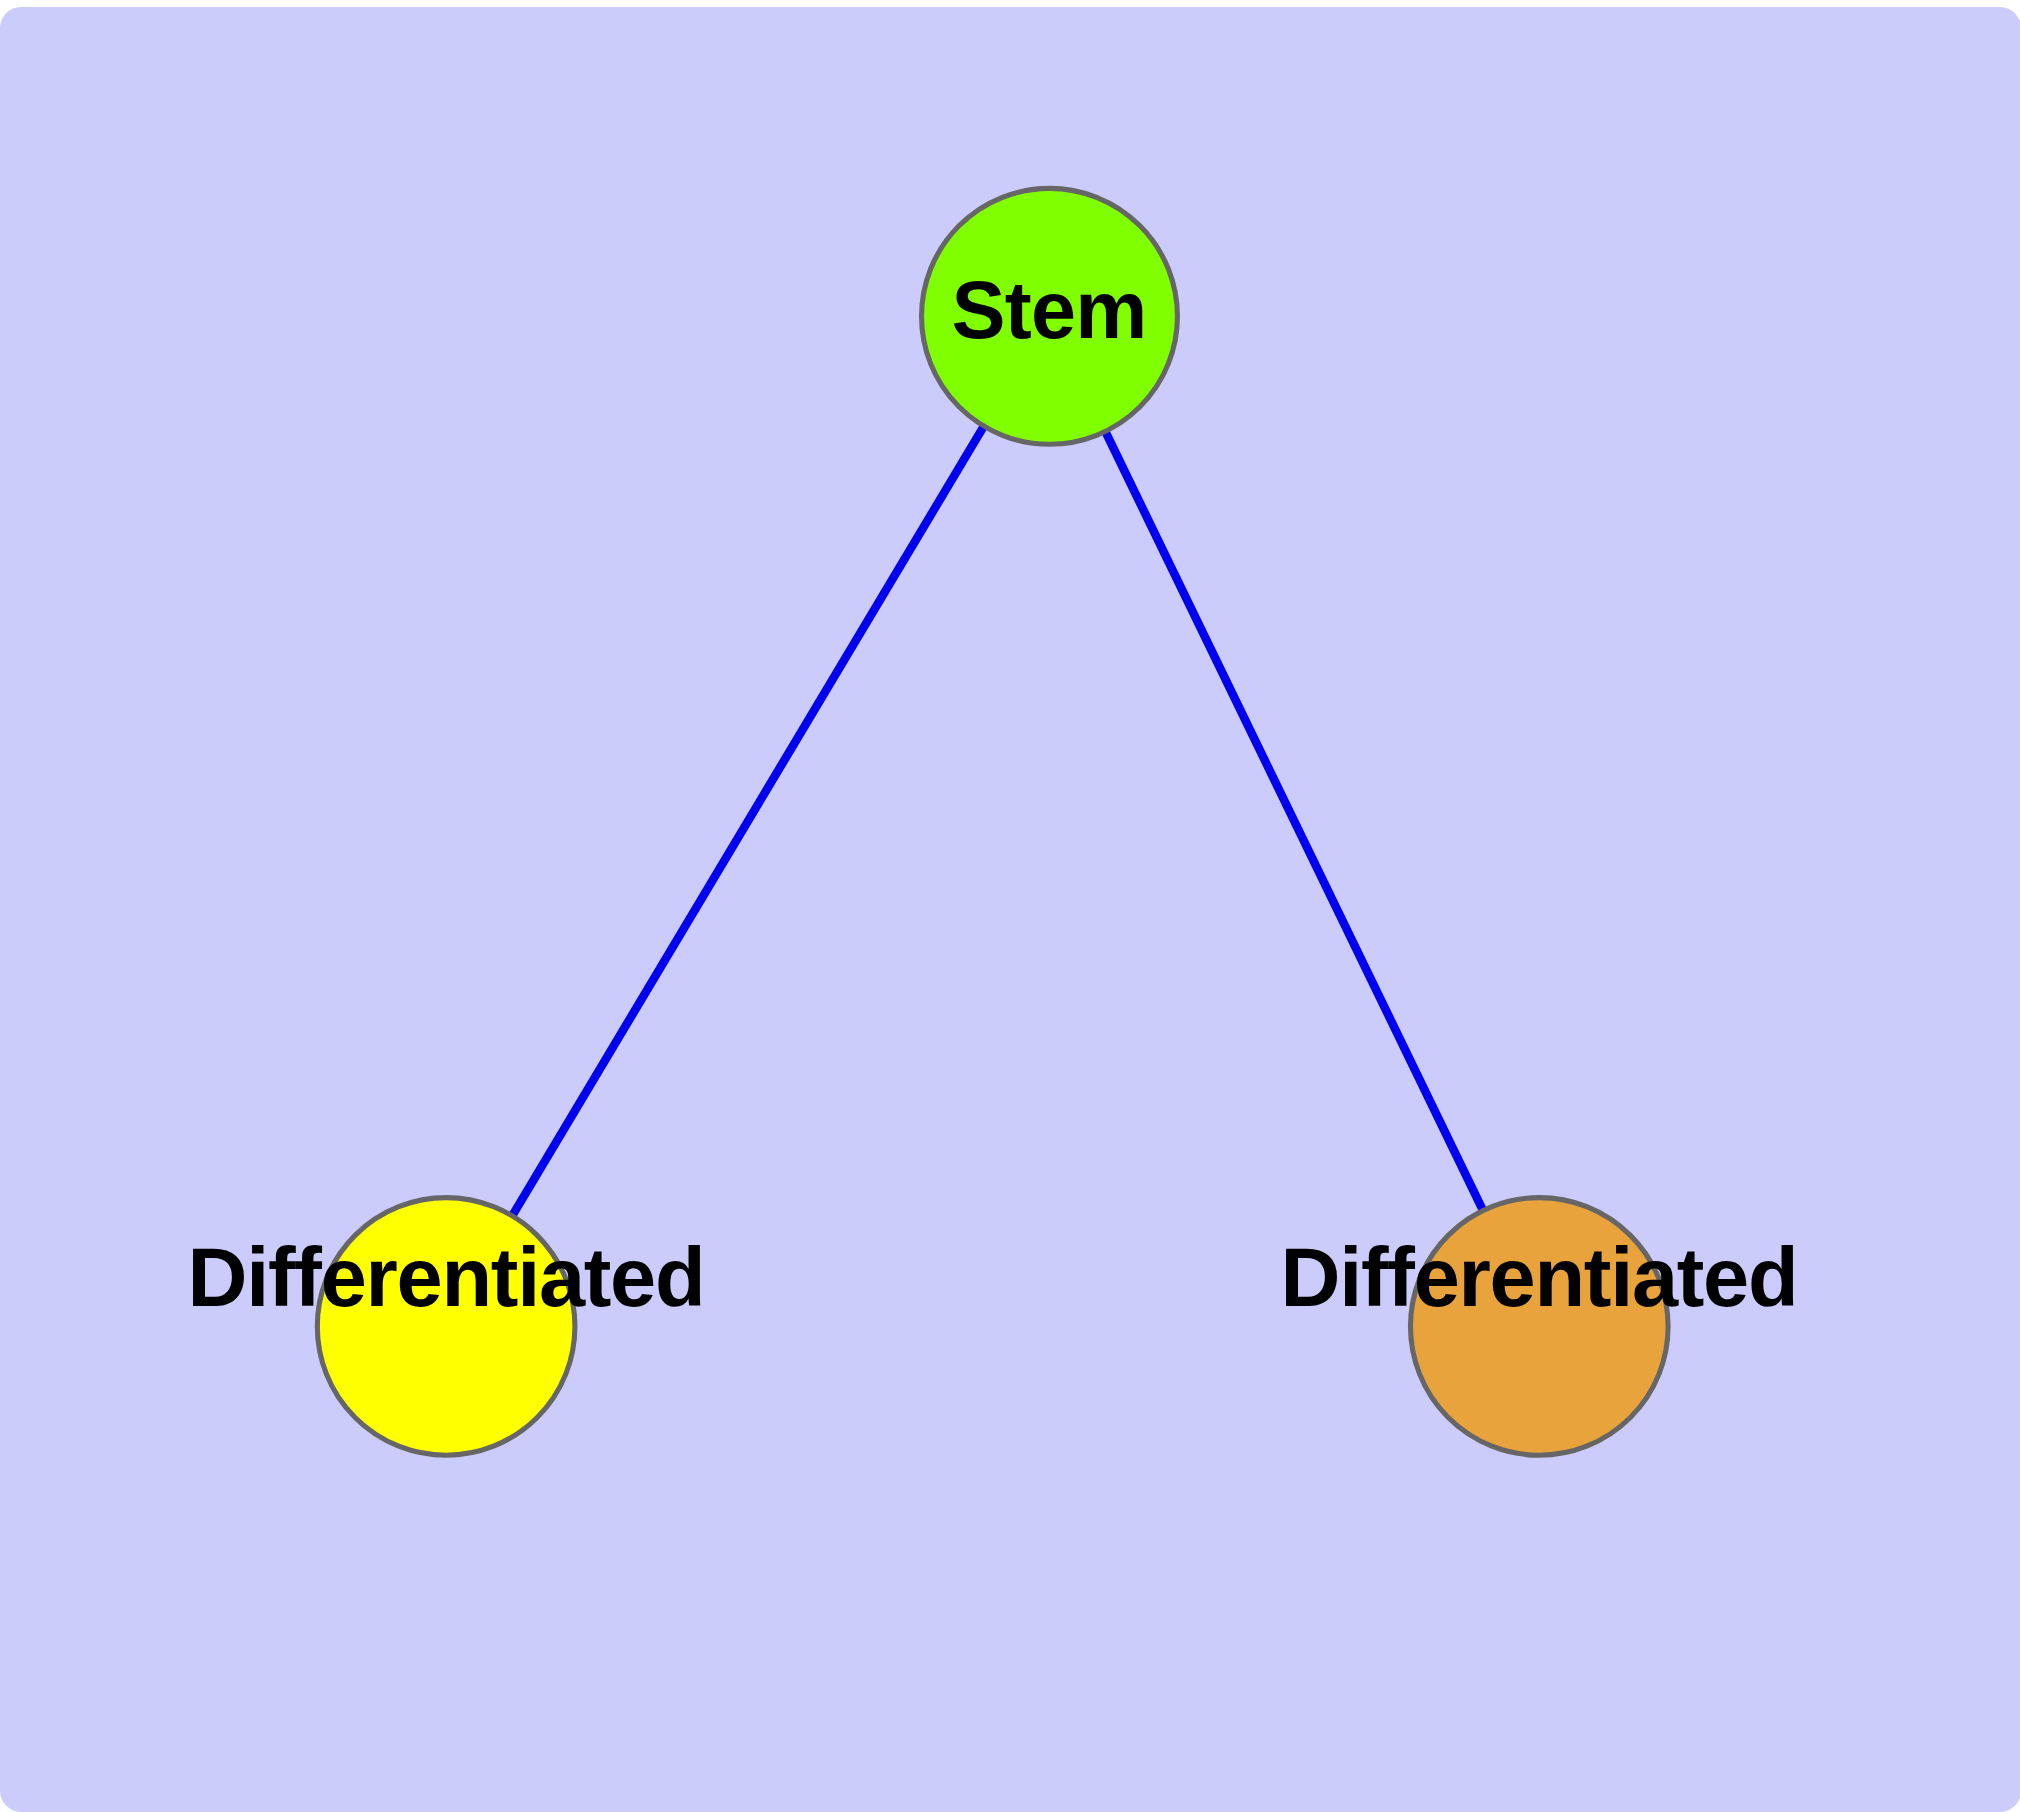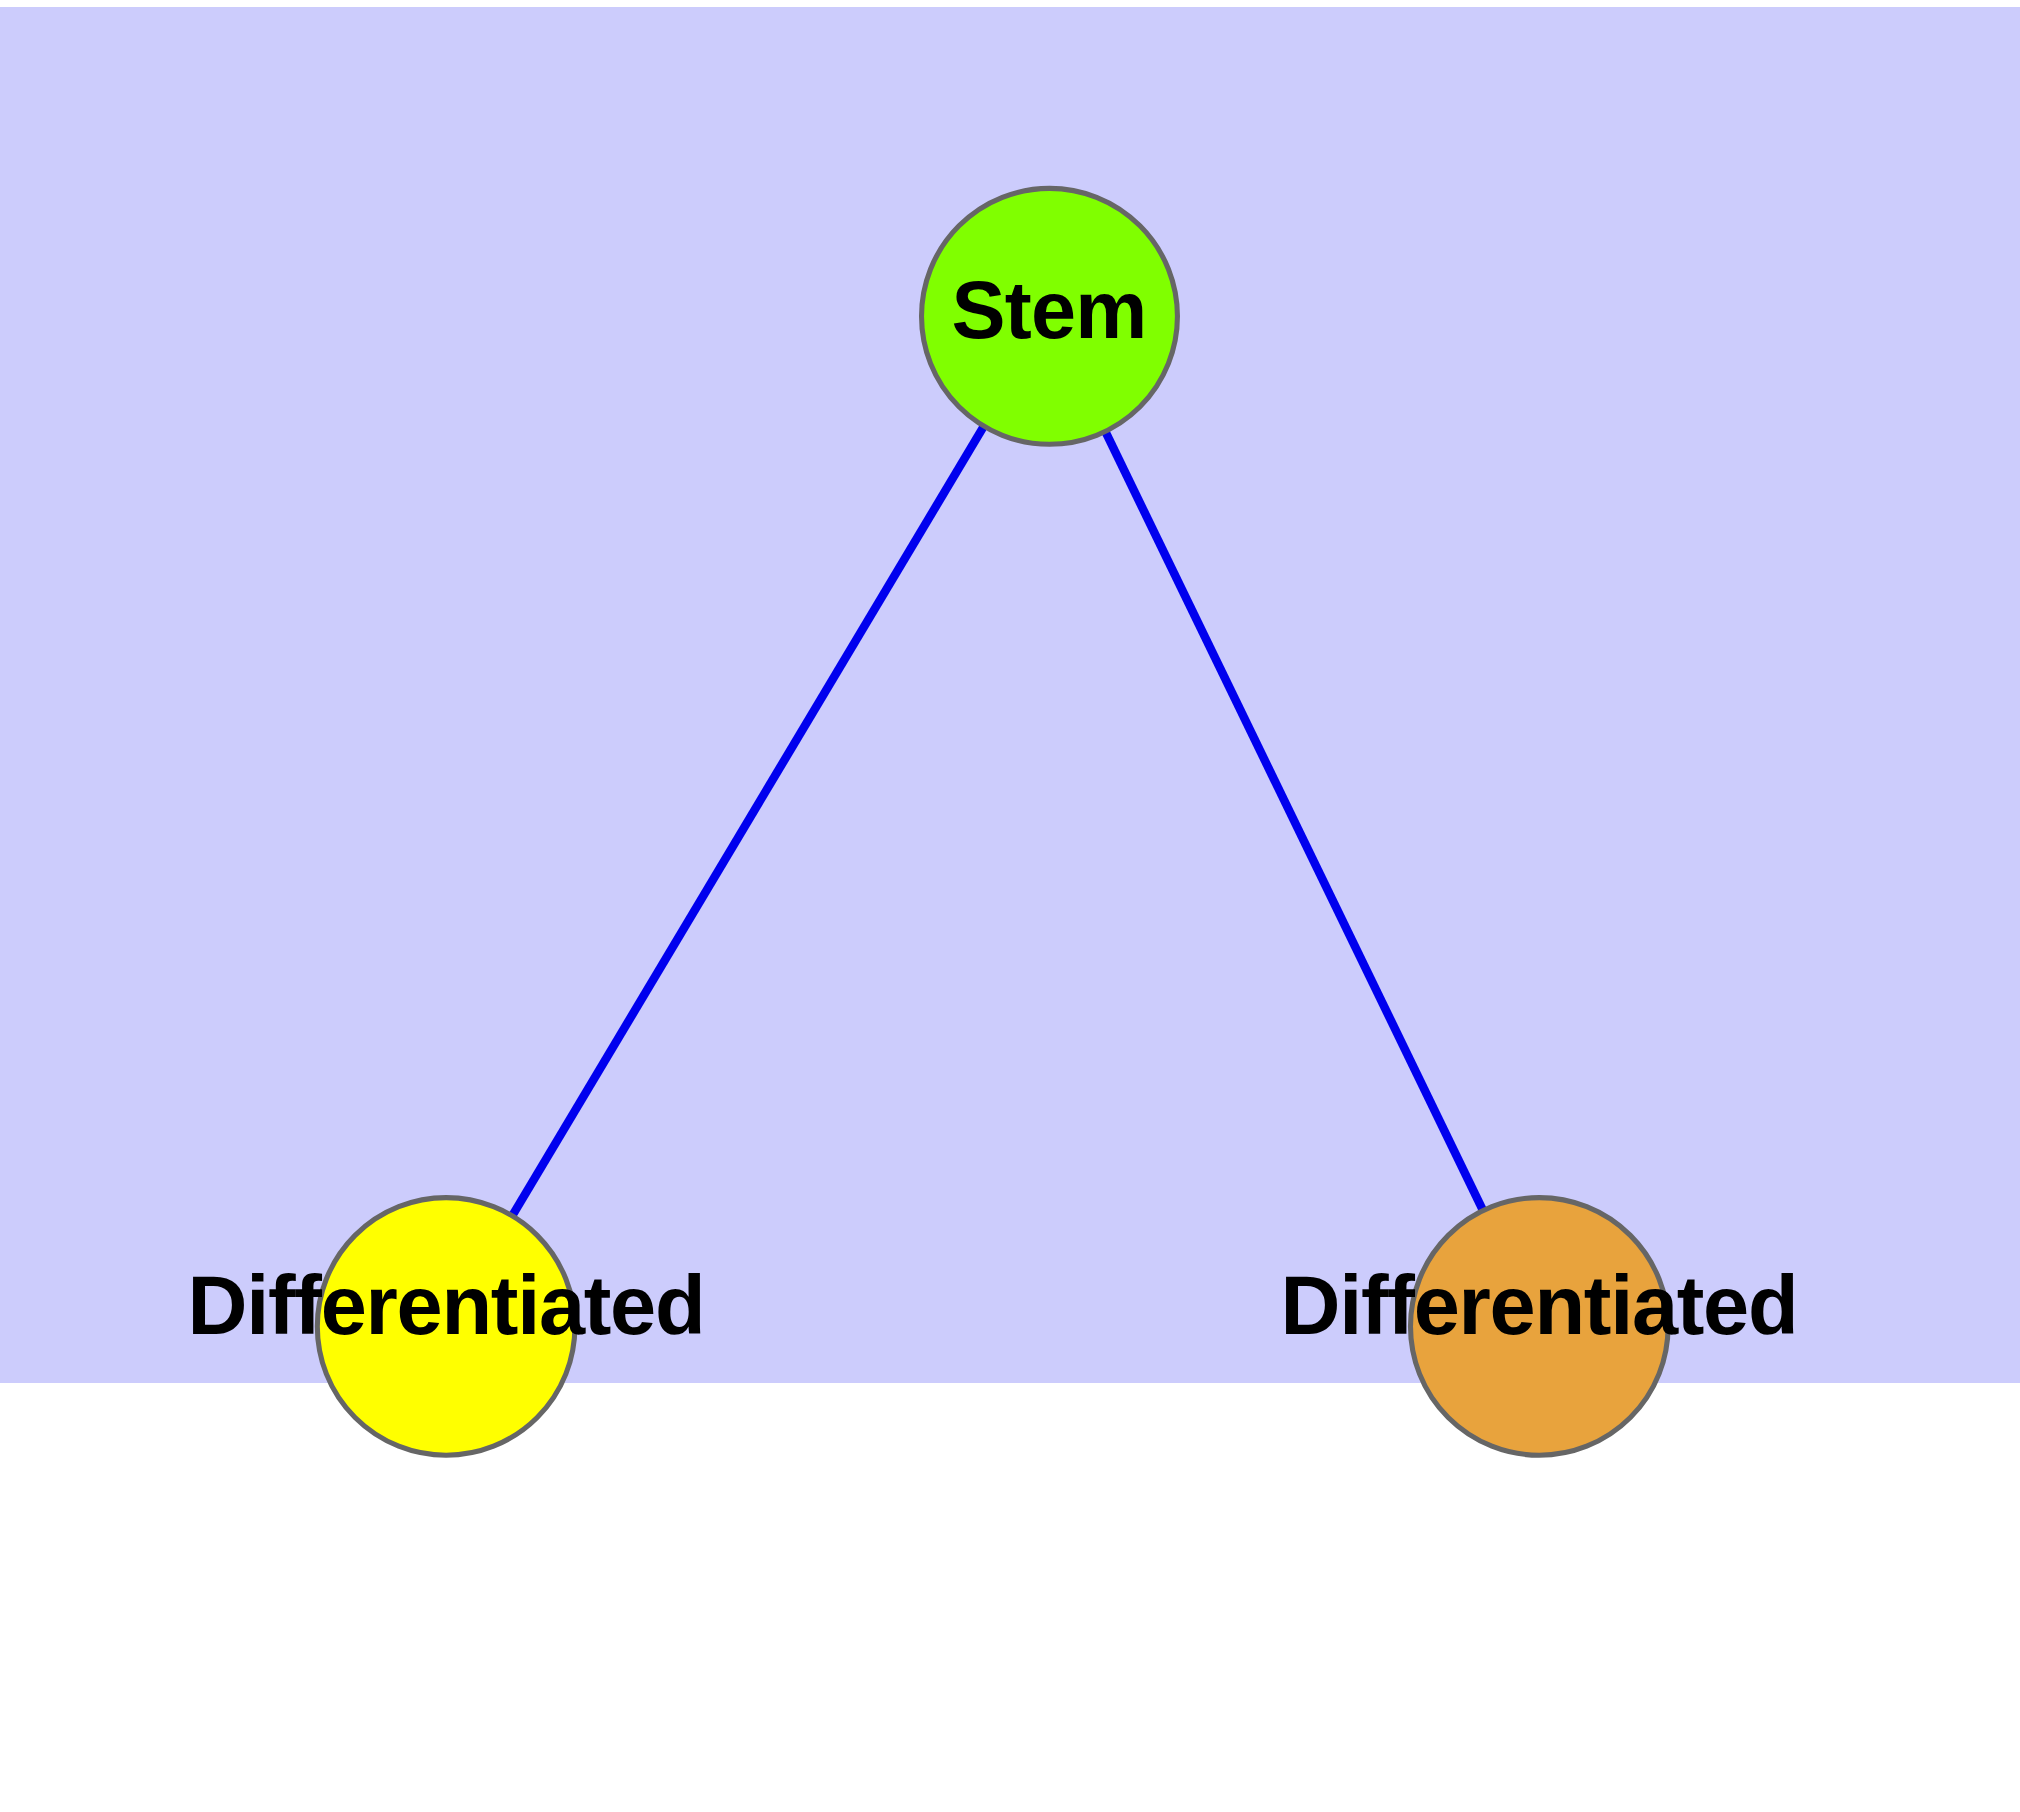--- a/index.html
+++ b/index.html
@@ -13,22 +13,23 @@
     height: 1812px;
     background: #ffffff;
     overflow: hidden;
     font-family: "Liberation Sans", "DejaVu Sans", sans-serif;
   }
   #plot-area {
     position: absolute;
     left: 0;
     top: 6.8px;
     width: 2021px;
-    height: 1376px;
+    height: 1805px;
     background: #ccccfc;
+    border-radius: 21px;
   }
   #graph-svg {
     position: absolute;
     left: 0;
     top: 0;
     width: 2021px;
     height: 1805px;
     display: block;
   }
   .node-label {
@@ -41,21 +42,20 @@
     pointer-events: none;
     -webkit-font-smoothing: antialiased;
   }
   #label-stem {
     font-size: 81px;
     letter-spacing: -0.8px;
   }
   #label-type-a, #label-type-b {
     font-size: 83px;
     letter-spacing: -1.3px;
-    margin-top: 28px;
   }
 </style>
 </head>
 <body>
 
 <div id="canvas">
   <div id="plot-area">
 
     <svg id="graph-svg" viewBox="0 0 2384 2130" xmlns="http://www.w3.org/2000/svg">
 

